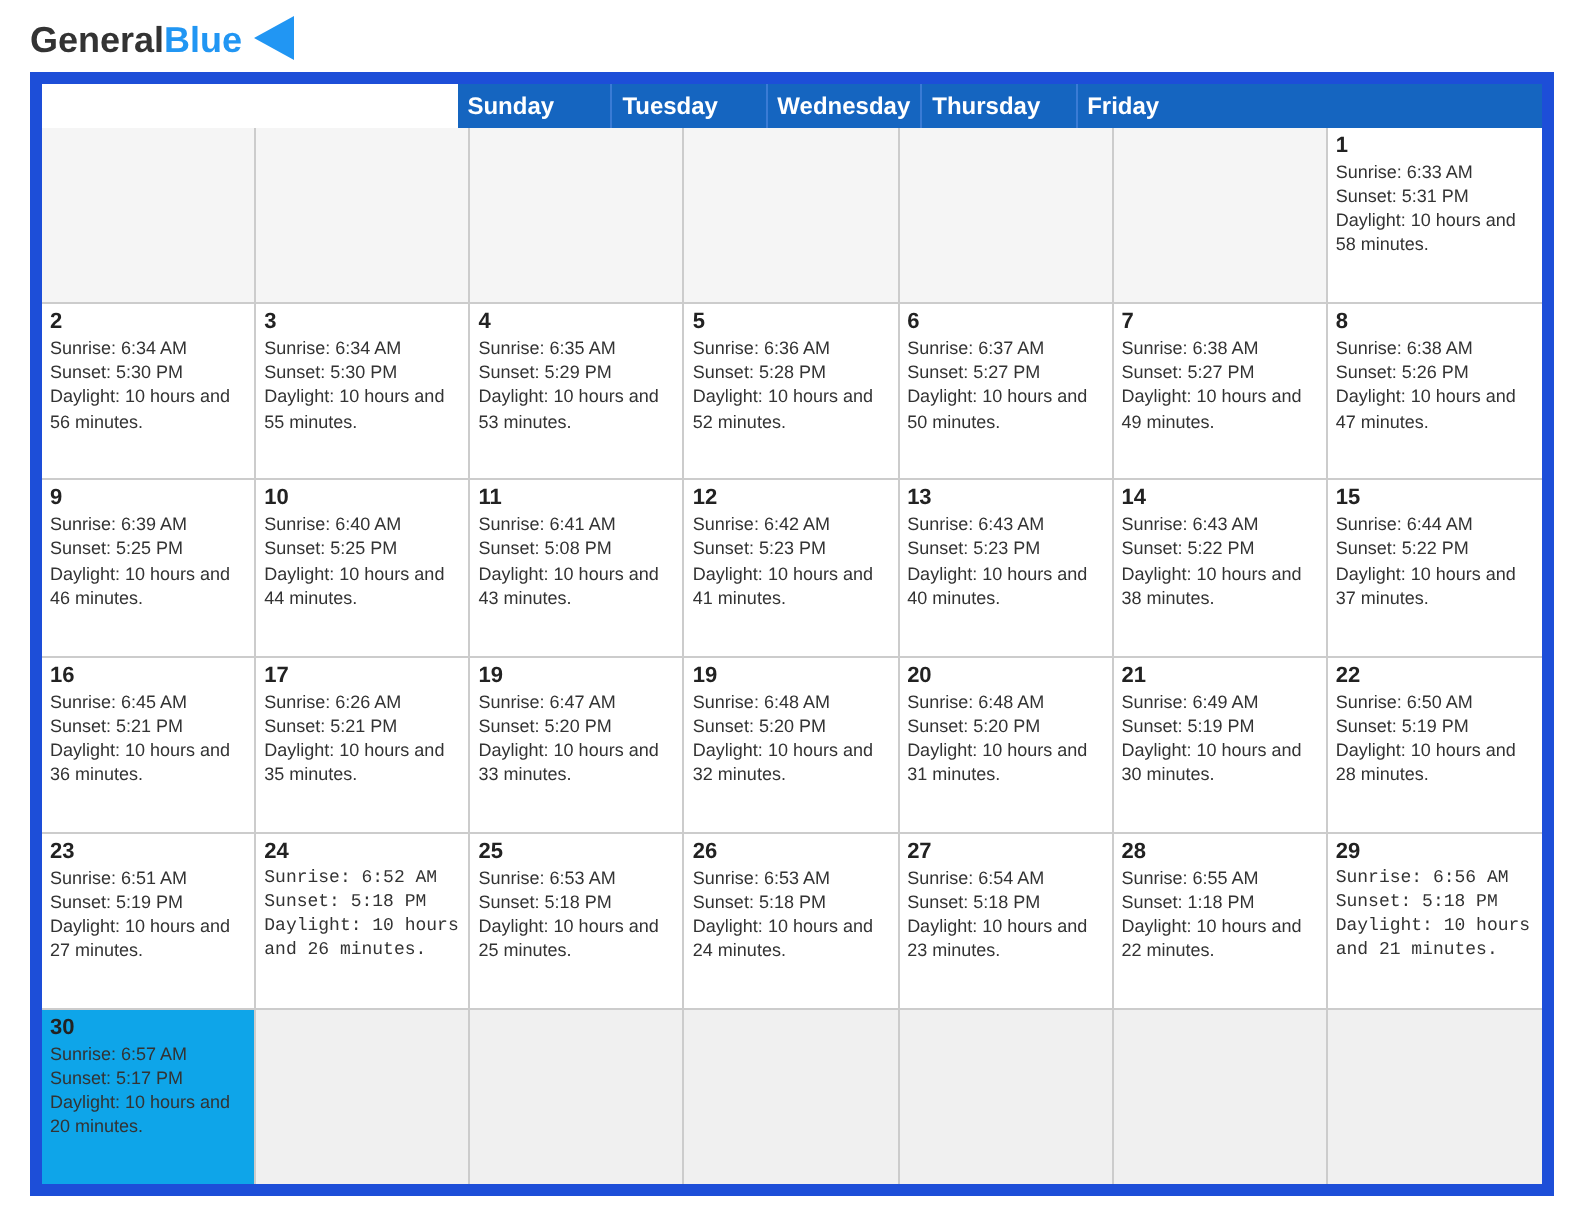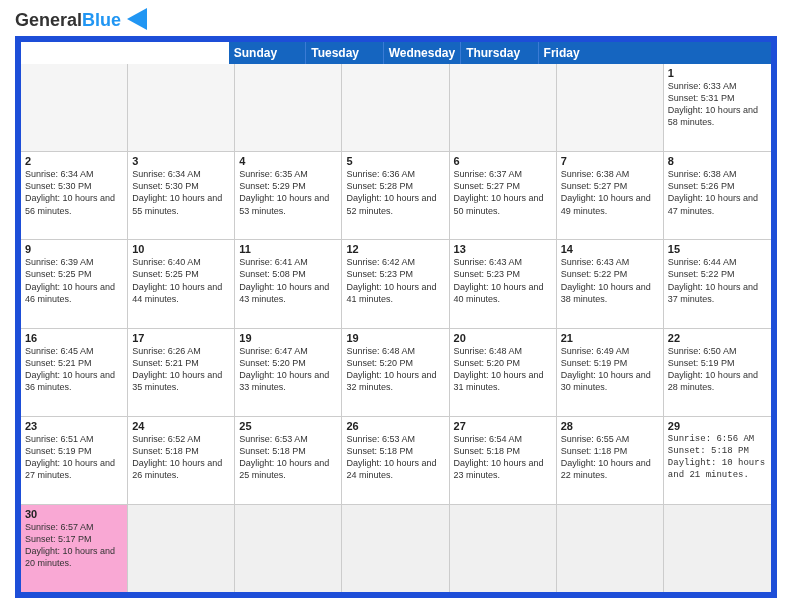--- a/index.html
+++ b/index.html
@@ -104,21 +104,21 @@
     }
     .cal-cell .day-info {
       font-size: 9px;
       line-height: 1.35;
       color: #333;
     }
     .last-row .cal-cell {
       background: #f0f0f0;
     }
     .last-row .cal-cell.has-data {
-      background: #f9a8d4;
+      background: #0ea5e9;
     }
   </style>
 </head>
 <body>
 
 <div class="page">
   <div class="header">
     <div class="logo">
       <div style="display:flex;align-items:center;">
         <span class="logo-text">General<span>Blue</span></span>
@@ -290,21 +290,21 @@
         </div>
         <div class="cal-row">
           <div class="cal-cell">
             <span class="day-num">23</span>
             <div class="day-info" style="white-space: pre-line;">Sunrise: 6:51 AM
 Sunset: 5:19 PM
 Daylight: 10 hours and 27 minutes.</div>
           </div>
           <div class="cal-cell">
             <span class="day-num">24</span>
-            <div class="day-info" style="white-space: pre-line;">Sunrise: 6:52 AM
+            <div class="day-info" style="white-space: pre-line; font-family: Liberation Mono, monospace;">Sunrise: 6:52 AM
 Sunset: 5:18 PM
 Daylight: 10 hours and 26 minutes.</div>
           </div>
           <div class="cal-cell">
             <span class="day-num">25</span>
             <div class="day-info" style="white-space: pre-line;">Sunrise: 6:53 AM
 Sunset: 5:18 PM
 Daylight: 10 hours and 25 minutes.</div>
           </div>
           <div class="cal-cell">

